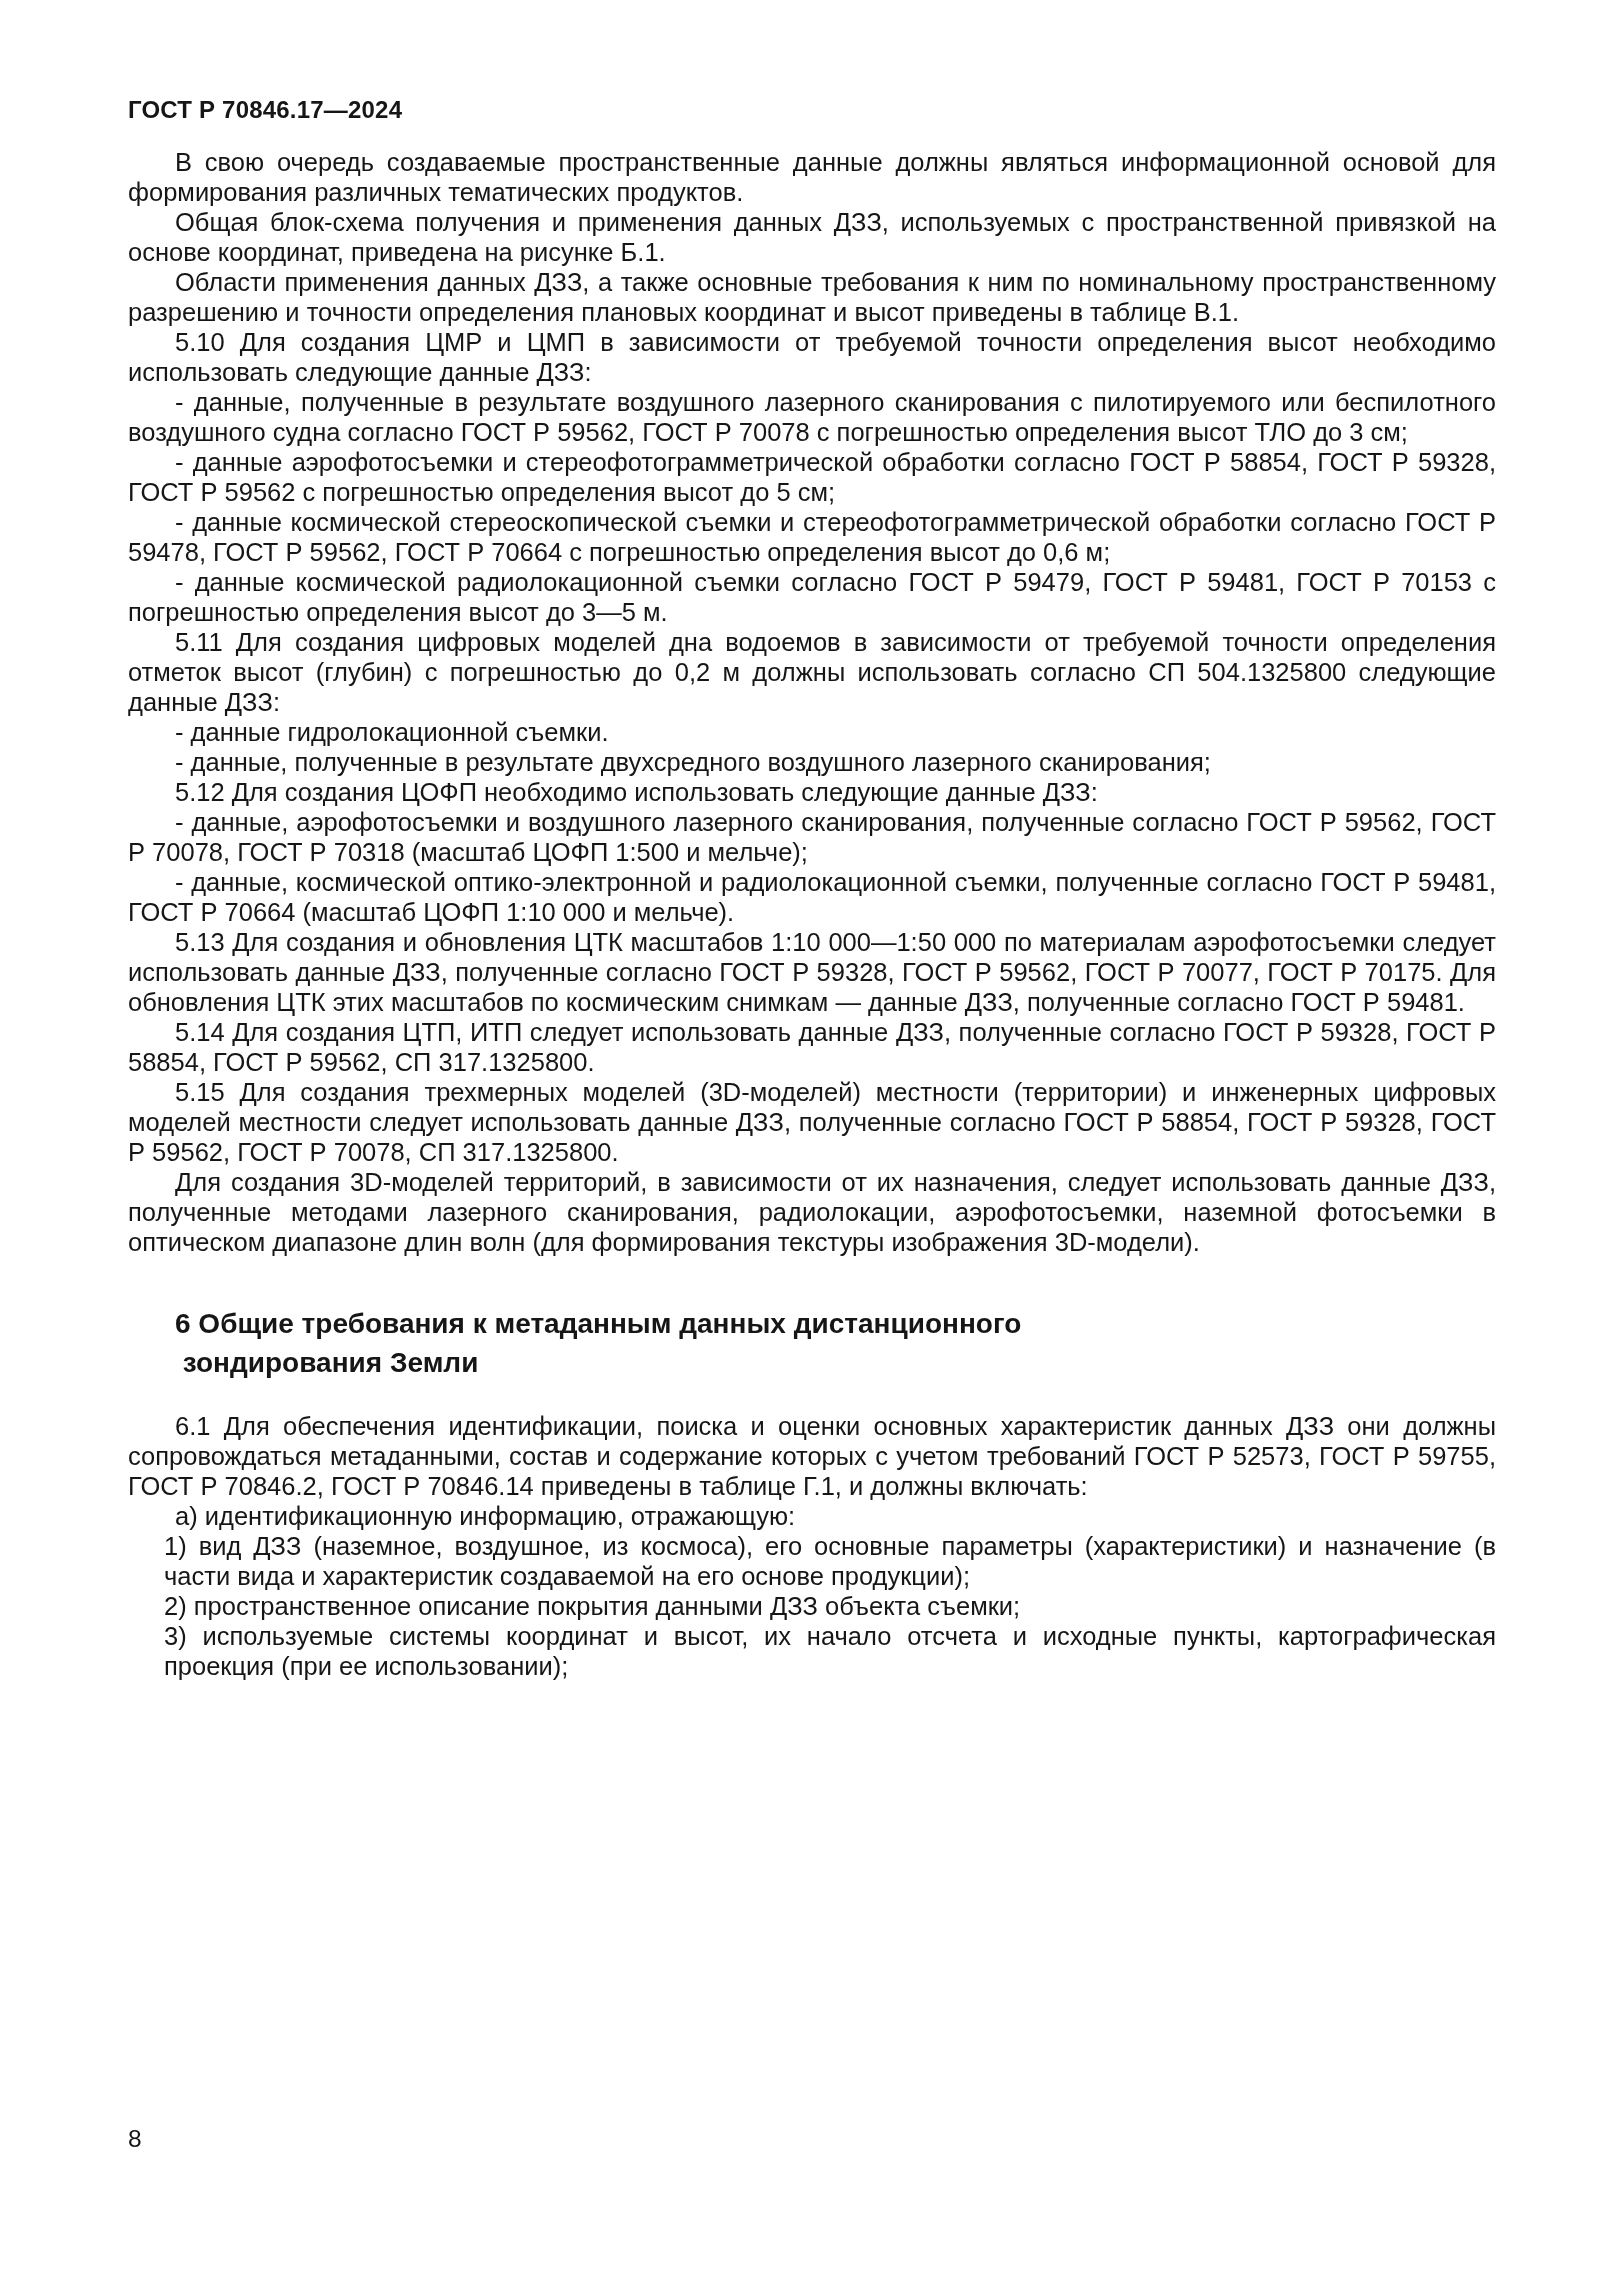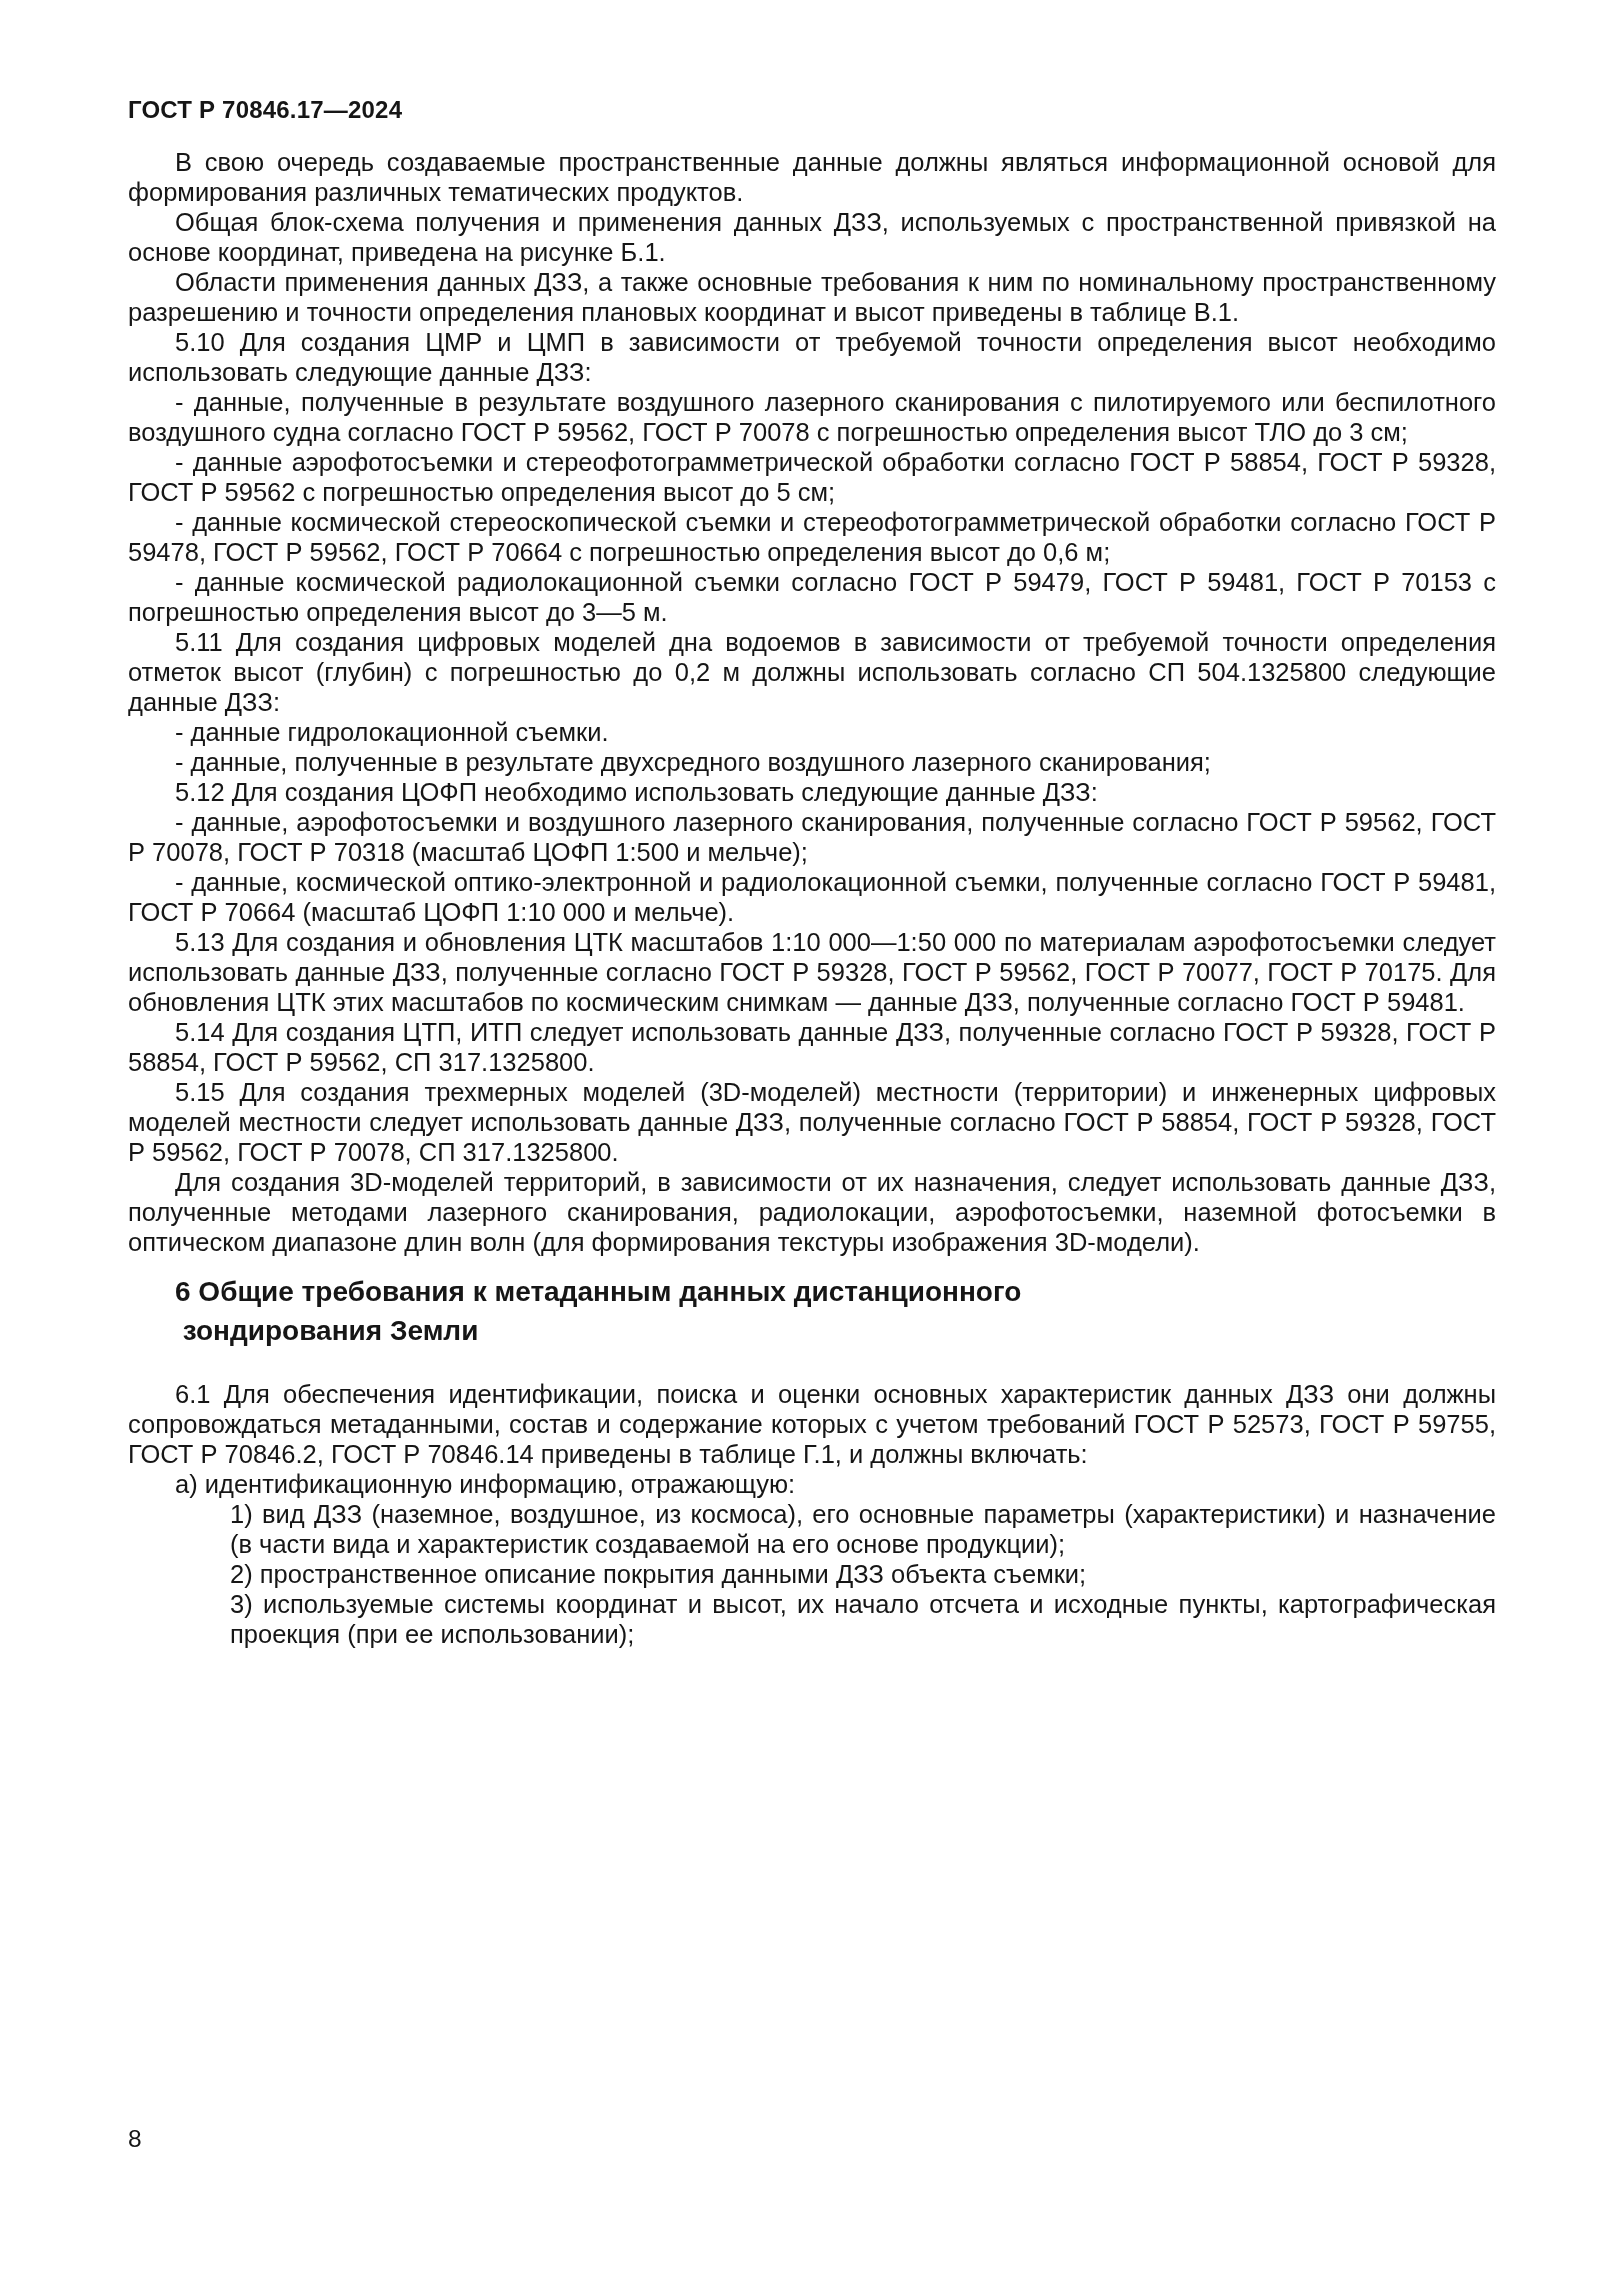--- a/index.html
+++ b/index.html
@@ -31,25 +31,25 @@
     width: 1368px;
     font-size: 25.5px;
     line-height: 30px;
     text-align: justify;
   }
   .para {
     margin: 0;
     text-indent: 47px;
   }
   .para.sub {
-    margin-left: 102px;
+    margin-left: 36px;
     text-indent: 0;
   }
   .sec-heading {
-    margin: 15px 0 29px 0;
+    margin: 47px 0 29px 0;
     padding-left: 47px;
     font-size: 28px;
     line-height: 39px;
     font-weight: bold;
     text-align: left;
     text-indent: 0;
   }
   .sec-heading .hl2 {
     margin-left: 7.8px;
   }

